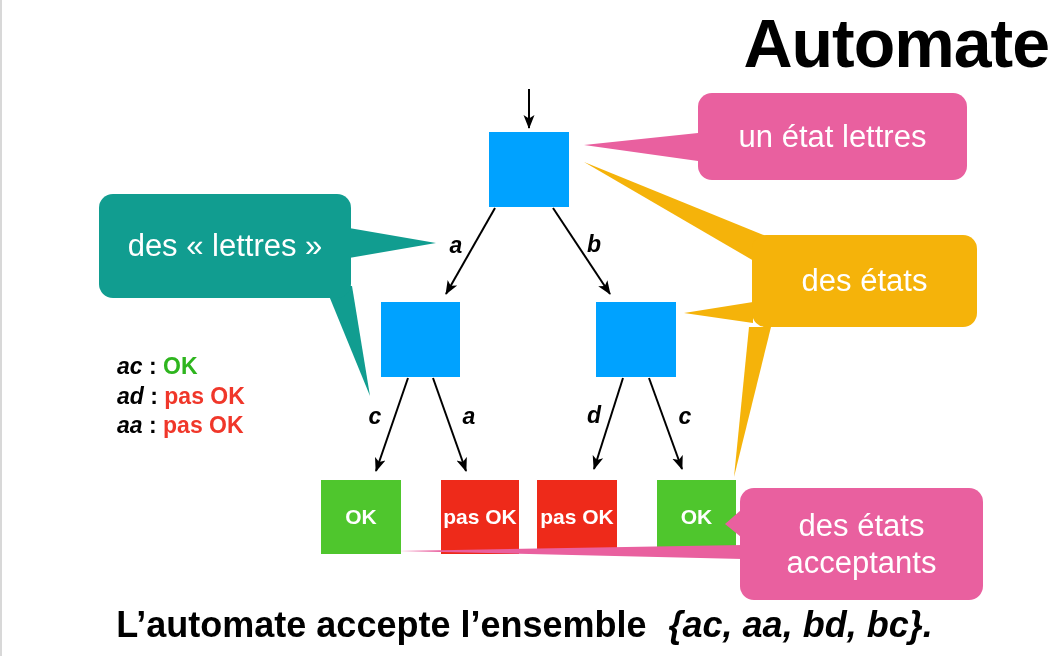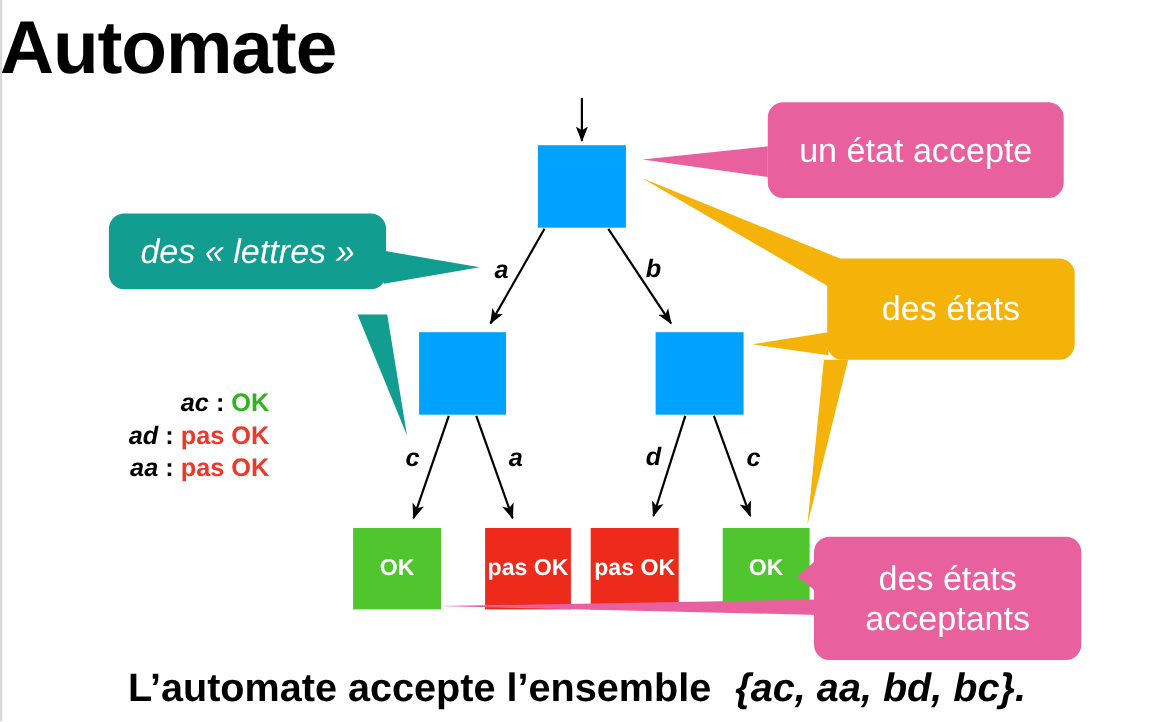--- a/index.html
+++ b/index.html
@@ -2,21 +2,21 @@
 <html><head>
 <meta charset="utf-8">
 <style>
   html,body{margin:0;padding:0;background:#fff;}
   .slide{
     position:relative;width:1049px;height:656px;background:#ffffff;overflow:hidden;
     font-family:"Liberation Sans", sans-serif;color:#000;
   }
   .left-edge{position:absolute;left:0;top:0;width:2px;height:656px;background:#d8d8d8;}
   .title{
-    position:absolute;left:0;right:0;top:9px;margin:0;text-align:left;
+    position:absolute;left:0;right:0;top:9px;margin:0;text-align:right;
     font-size:68px;line-height:68px;font-weight:bold;letter-spacing:-1px;
   }
   .overlay{position:absolute;left:0;top:0;width:1049px;height:656px;pointer-events:none;}
   
   .state{position:absolute;background:#00a2ff;}
   .sq-root{left:489px;top:132px;width:80px;height:75px;}
   .sq-left{left:381px;top:302px;width:79px;height:75px;}
   .sq-right{left:596px;top:302px;width:80px;height:75px;}
   .leaf{
     position:absolute;display:flex;align-items:center;justify-content:center;
@@ -32,25 +32,25 @@
   .edge-label{
     position:absolute;transform:translate(-50%,-50%);
     font-size:23px;font-weight:bold;font-style:italic;
   }
   
   .callout{
     position:absolute;border-radius:14px;color:#fff;font-size:31px;line-height:1.2;
     display:flex;align-items:center;justify-content:center;text-align:center;
   }
   .co-initial{left:698px;top:93px;width:269px;height:87px;background:#e9609f;}
-  .co-letters{left:99px;top:194px;width:252px;height:69px;background:#119d90;font-style:italic;}
+  .co-letters{left:99px;top:194px;width:252px;height:104px;background:#119d90;}
   .co-states{left:752px;top:235px;width:225px;height:92px;background:#f5b30a;}
   .co-accepting{left:740px;top:488px;width:243px;height:112px;background:#e9609f;padding:12px 8px;box-sizing:border-box;}
   
-  .examples{position:absolute;left:117px;top:352px;font-size:23px;font-weight:bold;line-height:29.5px;text-align:right;}
+  .examples{position:absolute;left:117px;top:352px;font-size:23px;font-weight:bold;line-height:29.5px;}
   .examples .word{font-style:italic;}
   .examples .sep{white-space:pre;}
   .examples .result.ok{color:#2eb51e;}
   .examples .result.not_ok{color:#f0372a;}
   
   .footer{
     position:absolute;left:0;right:0;top:604px;text-align:center;
     font-size:36px;font-weight:bold;
   }
   .footer .set{font-style:italic;margin-left:22px;}
@@ -101,21 +101,21 @@
     <polygon points="349,228 436,243 349,258" fill="#119d90"></polygon>
     <polygon points="325,286 352,286 370,396" fill="#119d90"></polygon>
     <polygon points="584,162 766,236 754,261" fill="#f5b30a"></polygon>
     <polygon points="684,313 753,302 753,323" fill="#f5b30a"></polygon>
     <polygon points="749,327 771,327 734,477" fill="#f5b30a"></polygon>
     <polygon points="741,510 725,524 741,537" fill="#e9609f"></polygon>
     <polygon points="743,545 398,551 743,559" fill="#e9609f"></polygon>
   </svg>
 
   <div class="callout co-initial">
-    <span>un état accepte</span>
+    <span>un état lettres</span>
   </div>
   <div class="callout co-letters">
     <span>des « lettres »</span>
   </div>
   <div class="callout co-states">
     <span>des états</span>
   </div>
   <div class="callout co-accepting">
     <span>des états acceptants</span>
   </div>

